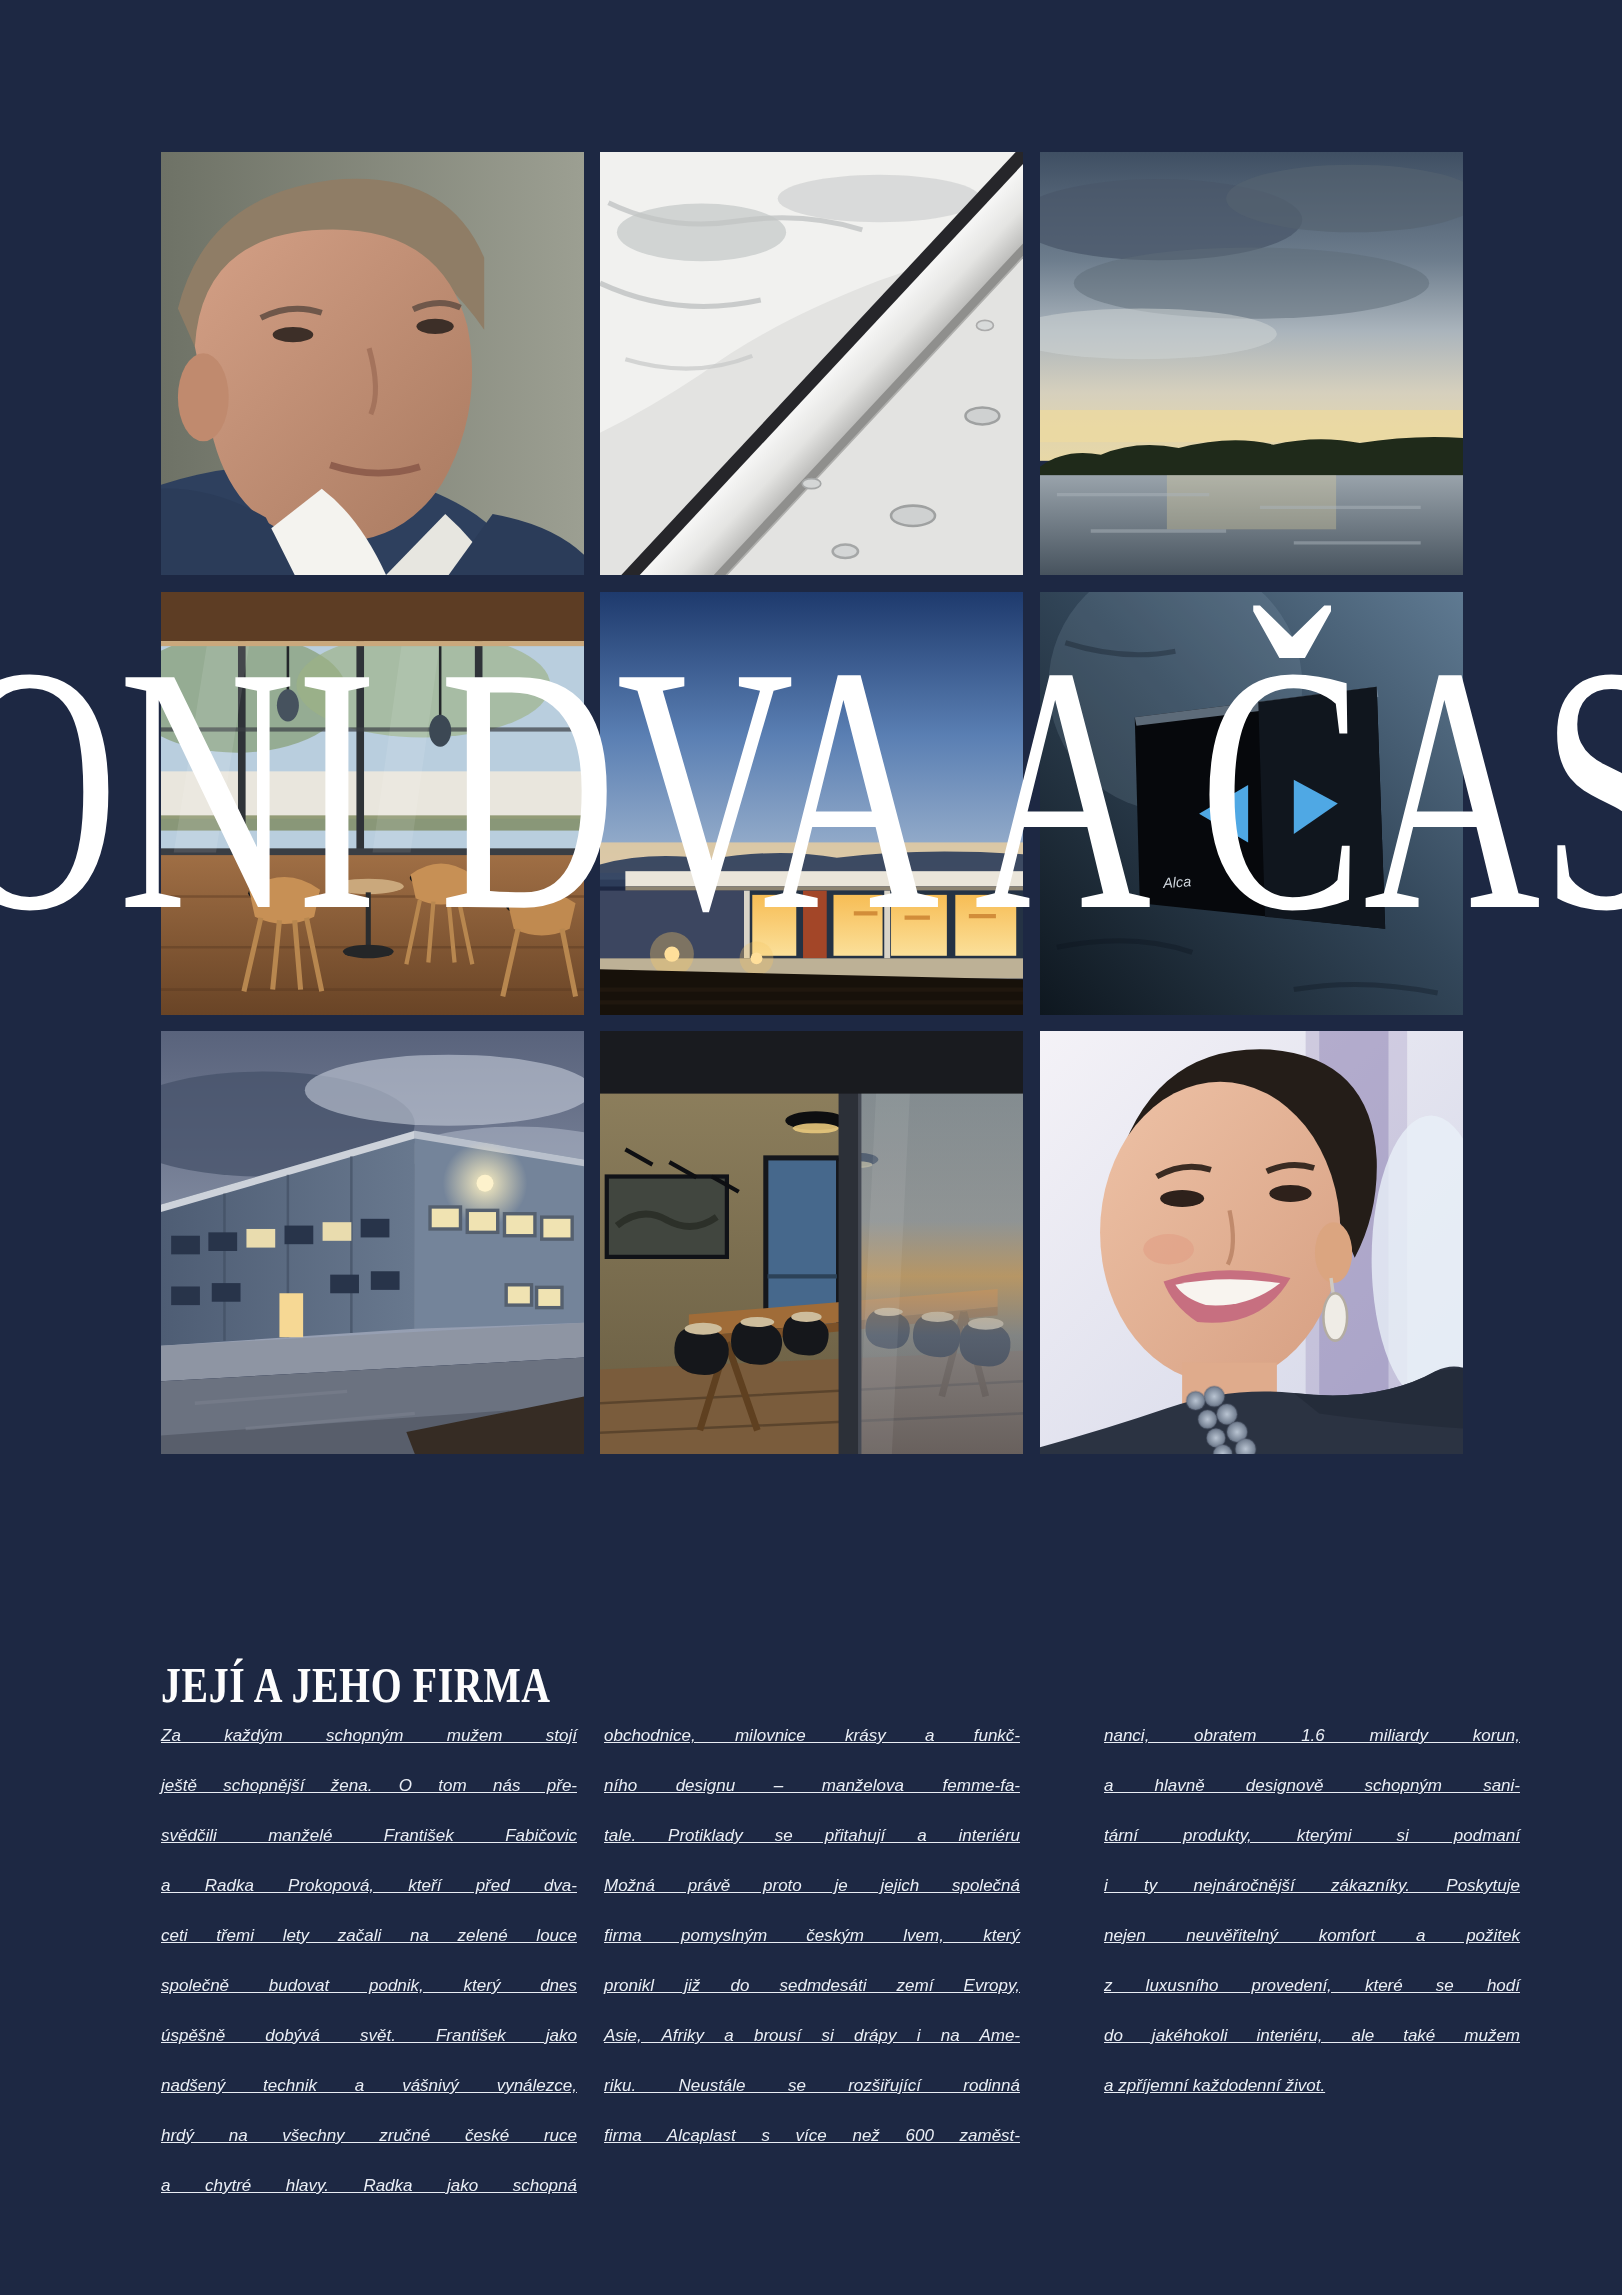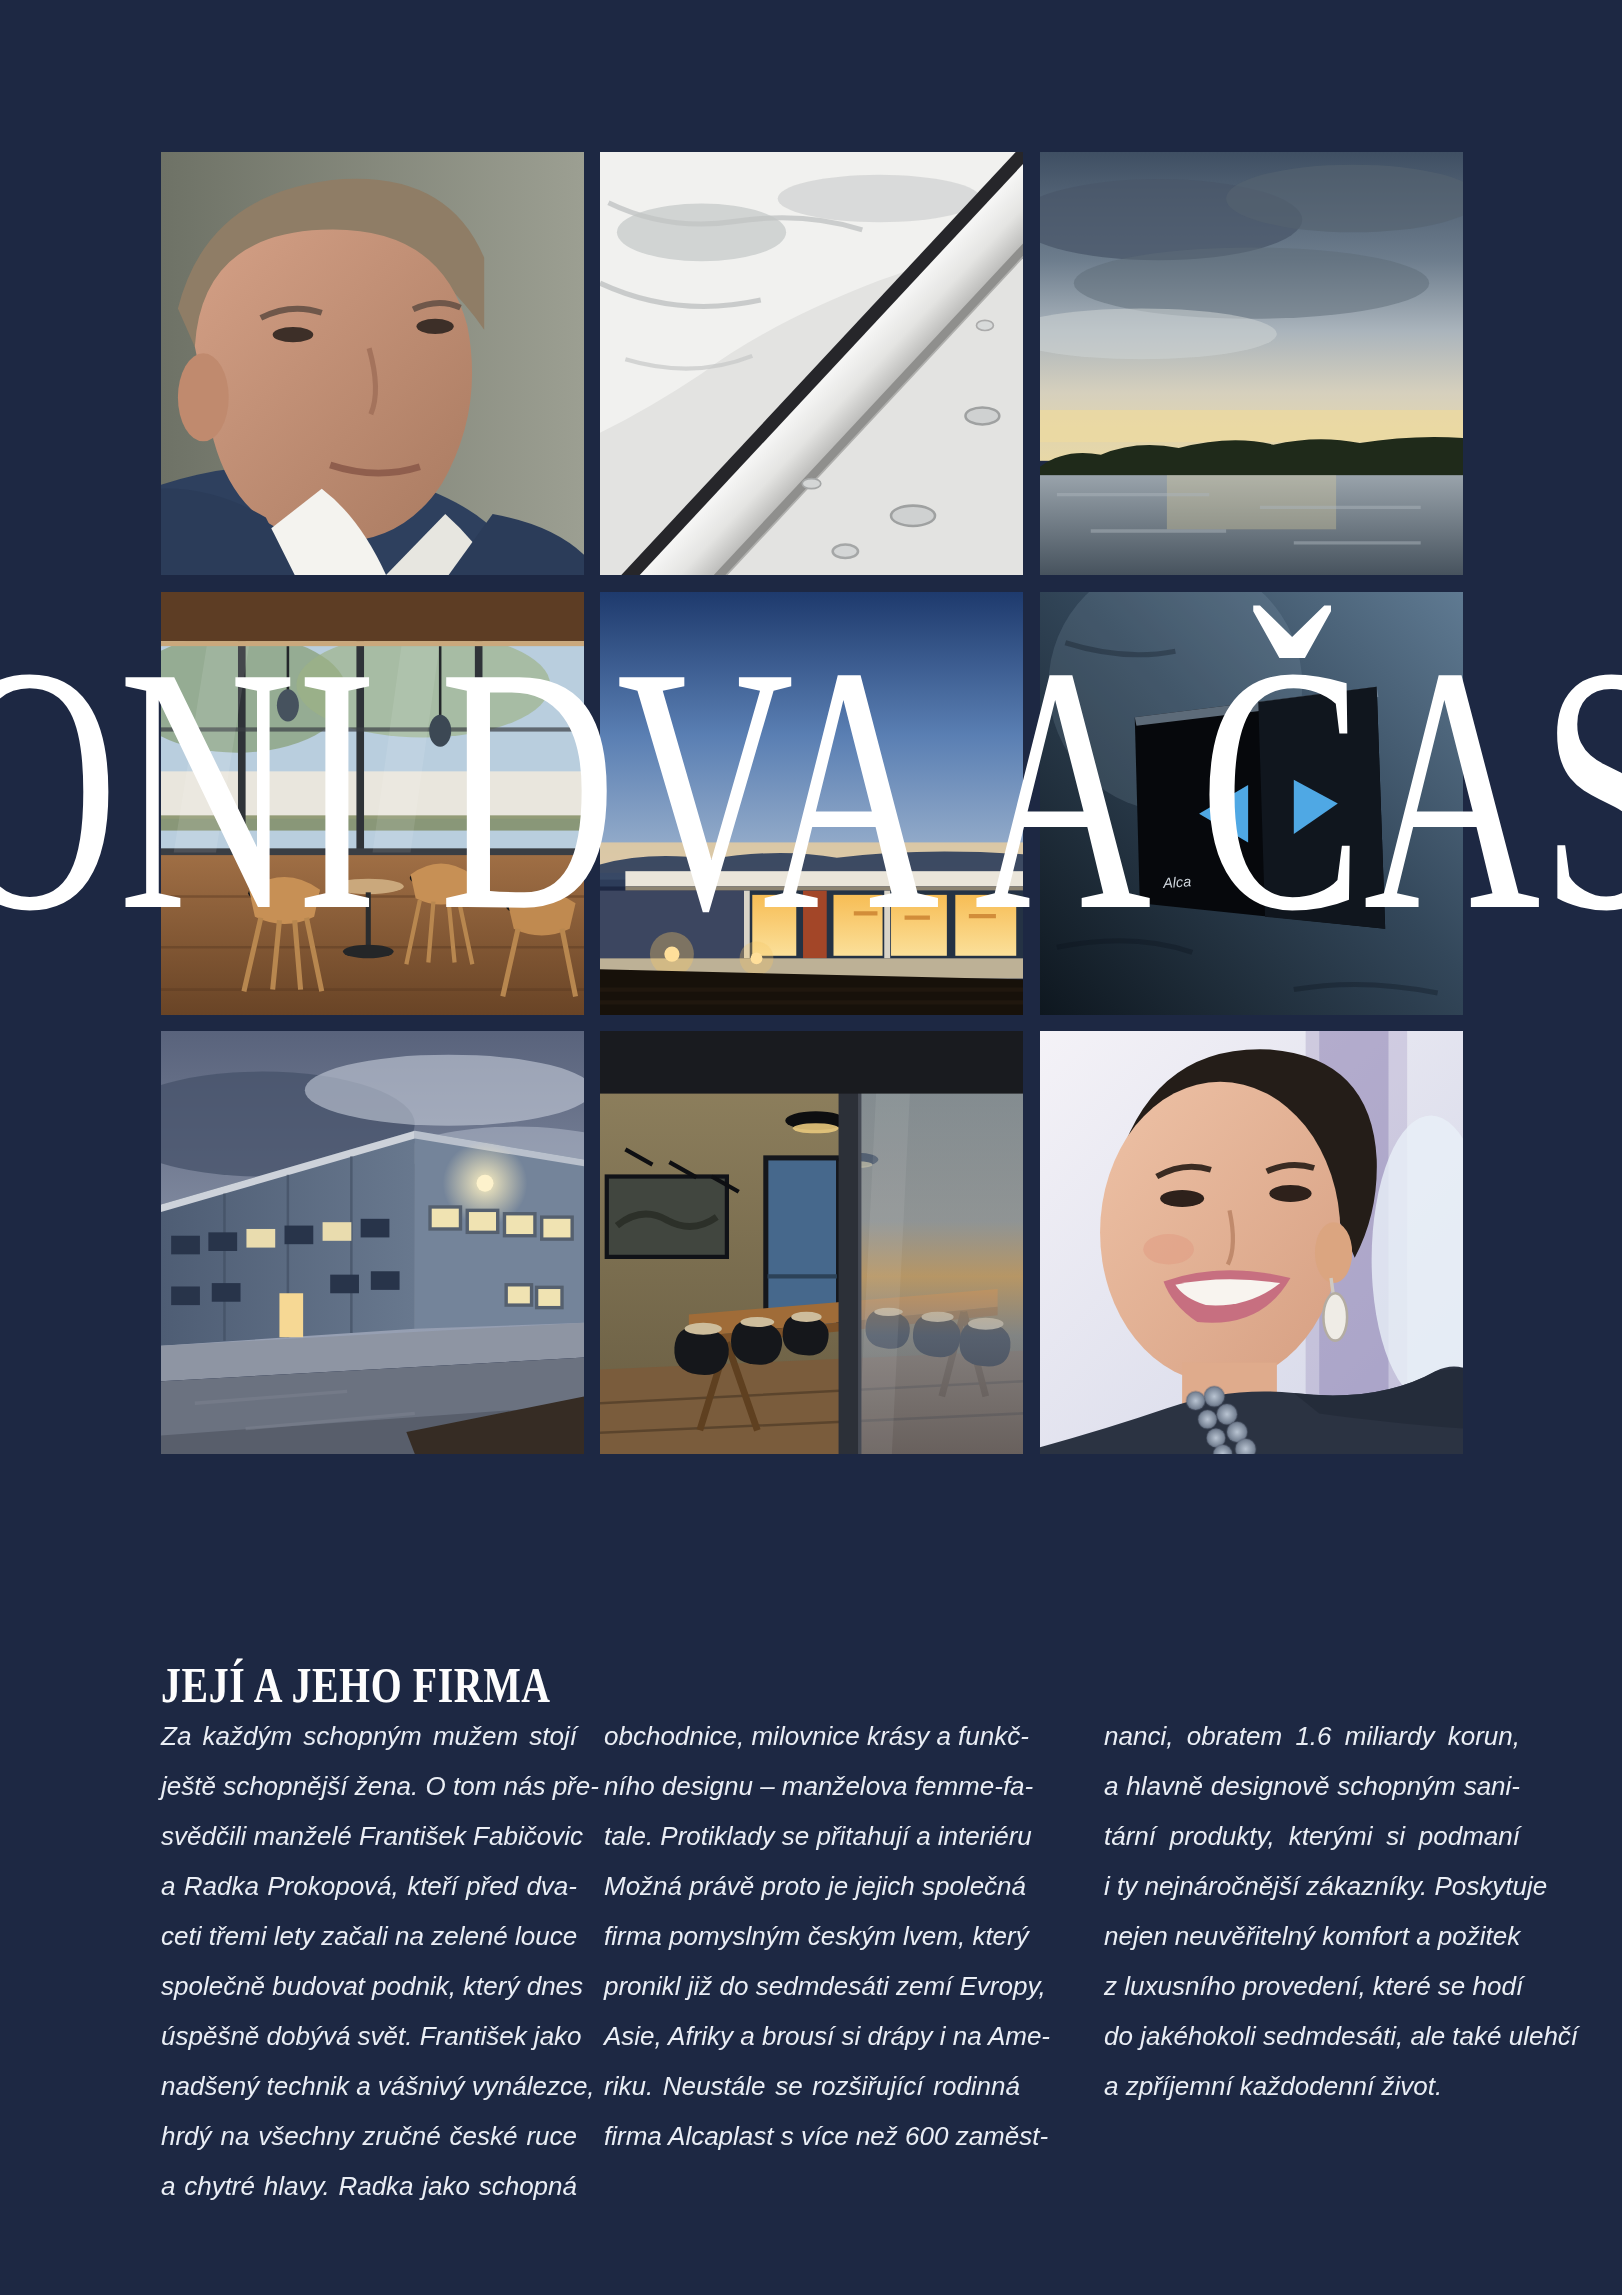--- a/index.html
+++ b/index.html
@@ -20,21 +20,21 @@
     transform:scaleX(0.70);transform-origin:left top;
   }
   .heading{
     position:absolute;left:161px;top:1626px;z-index:4;
     font-family:"Liberation Serif",serif;font-size:51px;line-height:1;
     color:#fdfdfd;letter-spacing:0.8px;
     transform:scaleX(0.78);transform-origin:left top;
   }
   .col{
     position:absolute;top:1711px;width:416px;z-index:4;
-    color:#eaeef5;font-style:italic;font-size:26px;
+    color:#eaeef5;font-style:italic;font-size:17px;text-decoration:underline;
   }
   .col .line{
     height:50px;line-height:50px;white-space:nowrap;
     text-align:justify;text-align-last:justify;overflow:visible;
   }
   .col .line.last{text-align-last:left;}
   .col1{left:161px;} .col2{left:604px;} .col3{left:1104px;}
 </style>
 </head>
 <body>
@@ -422,18 +422,18 @@
       <div class="line">riku. Neustále se rozšiřující rodinná</div>
       <div class="line">firma Alcaplast s více než 600 zaměst-</div>
     </div>
   <div class="col col3">
       <div class="line">nanci, obratem 1.6 miliardy korun,</div>
       <div class="line">a hlavně designově schopným sani-</div>
       <div class="line">tární produkty, kterými si podmaní</div>
       <div class="line">i ty nejnáročnější zákazníky. Poskytuje</div>
       <div class="line">nejen neuvěřitelný komfort a požitek</div>
       <div class="line">z luxusního provedení, které se hodí</div>
-      <div class="line">do jakéhokoli sedmdesáti, ale také ulehčí</div>
+      <div class="line">do jakéhokoli interiéru, ale také mužem</div>
       <div class="line last">a zpříjemní každodenní život.</div>
     </div>
 
 </div>
 
 
 </body></html>

